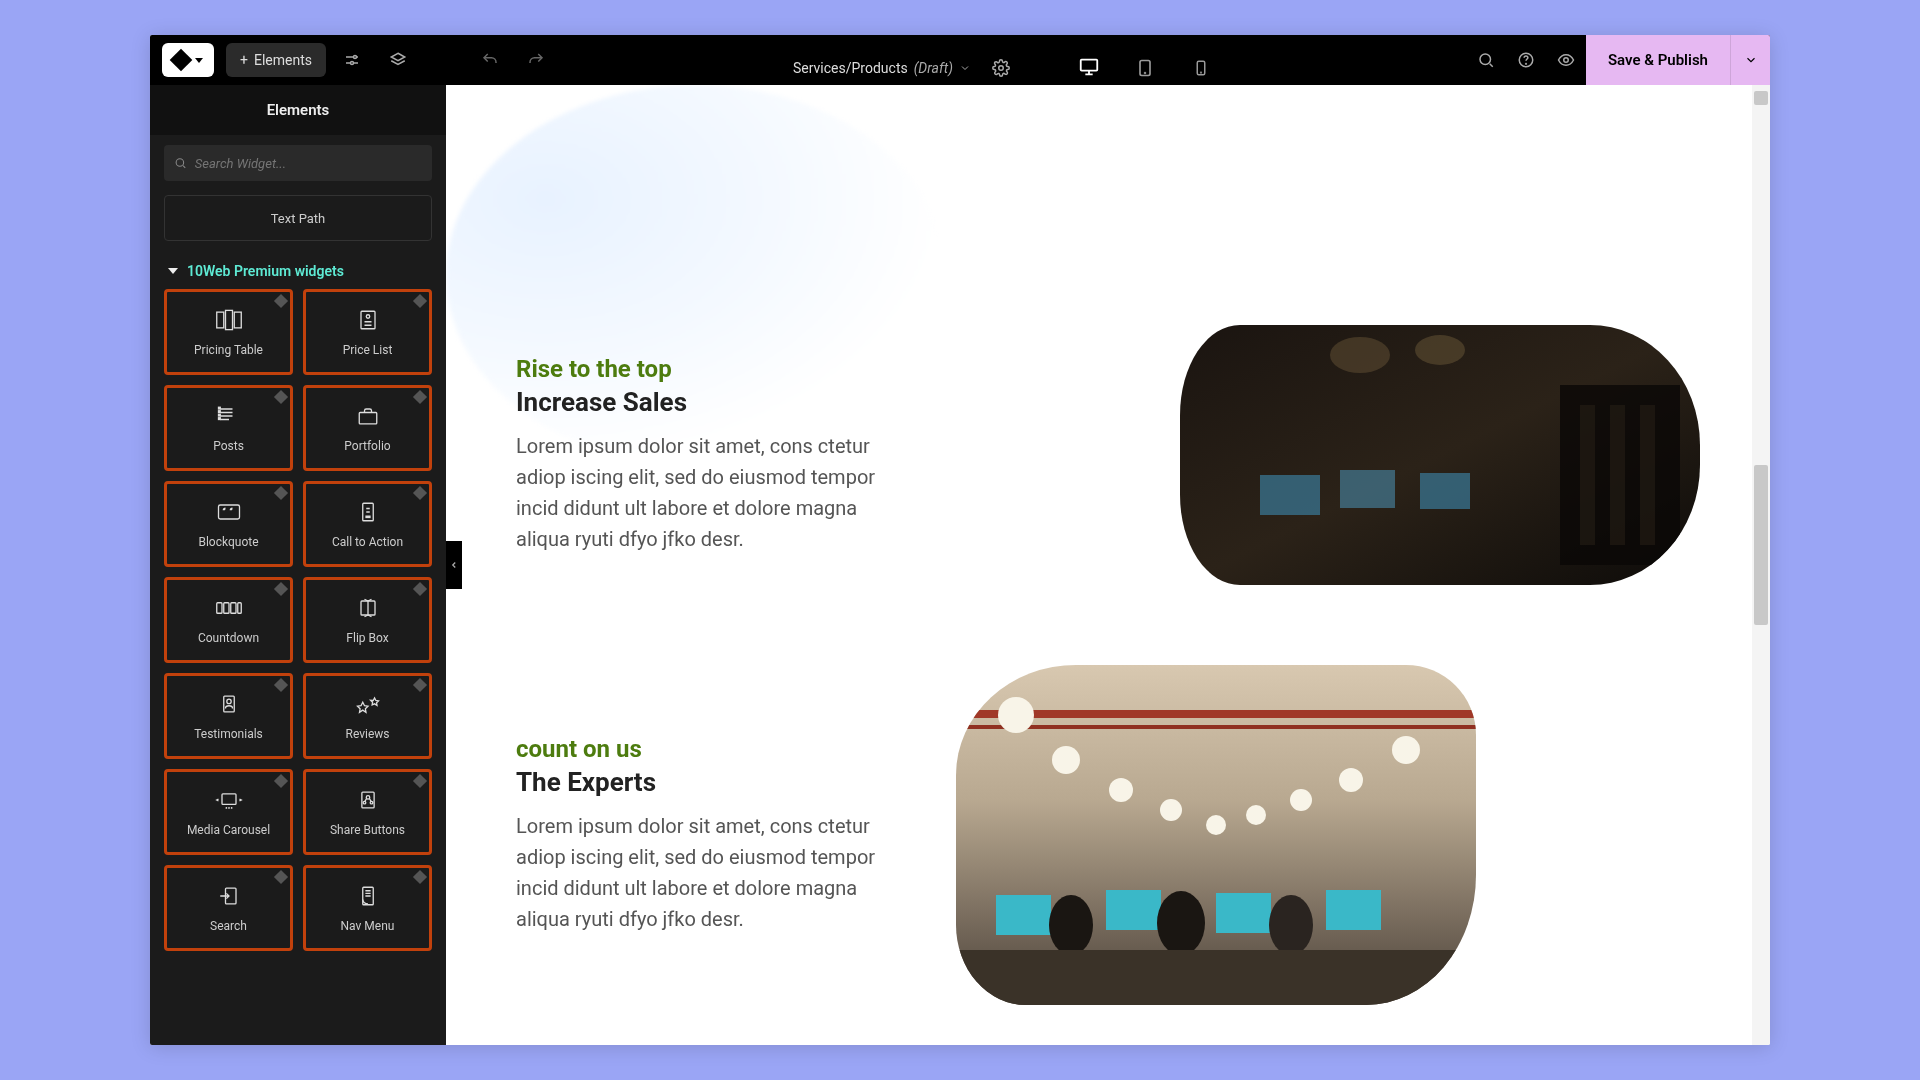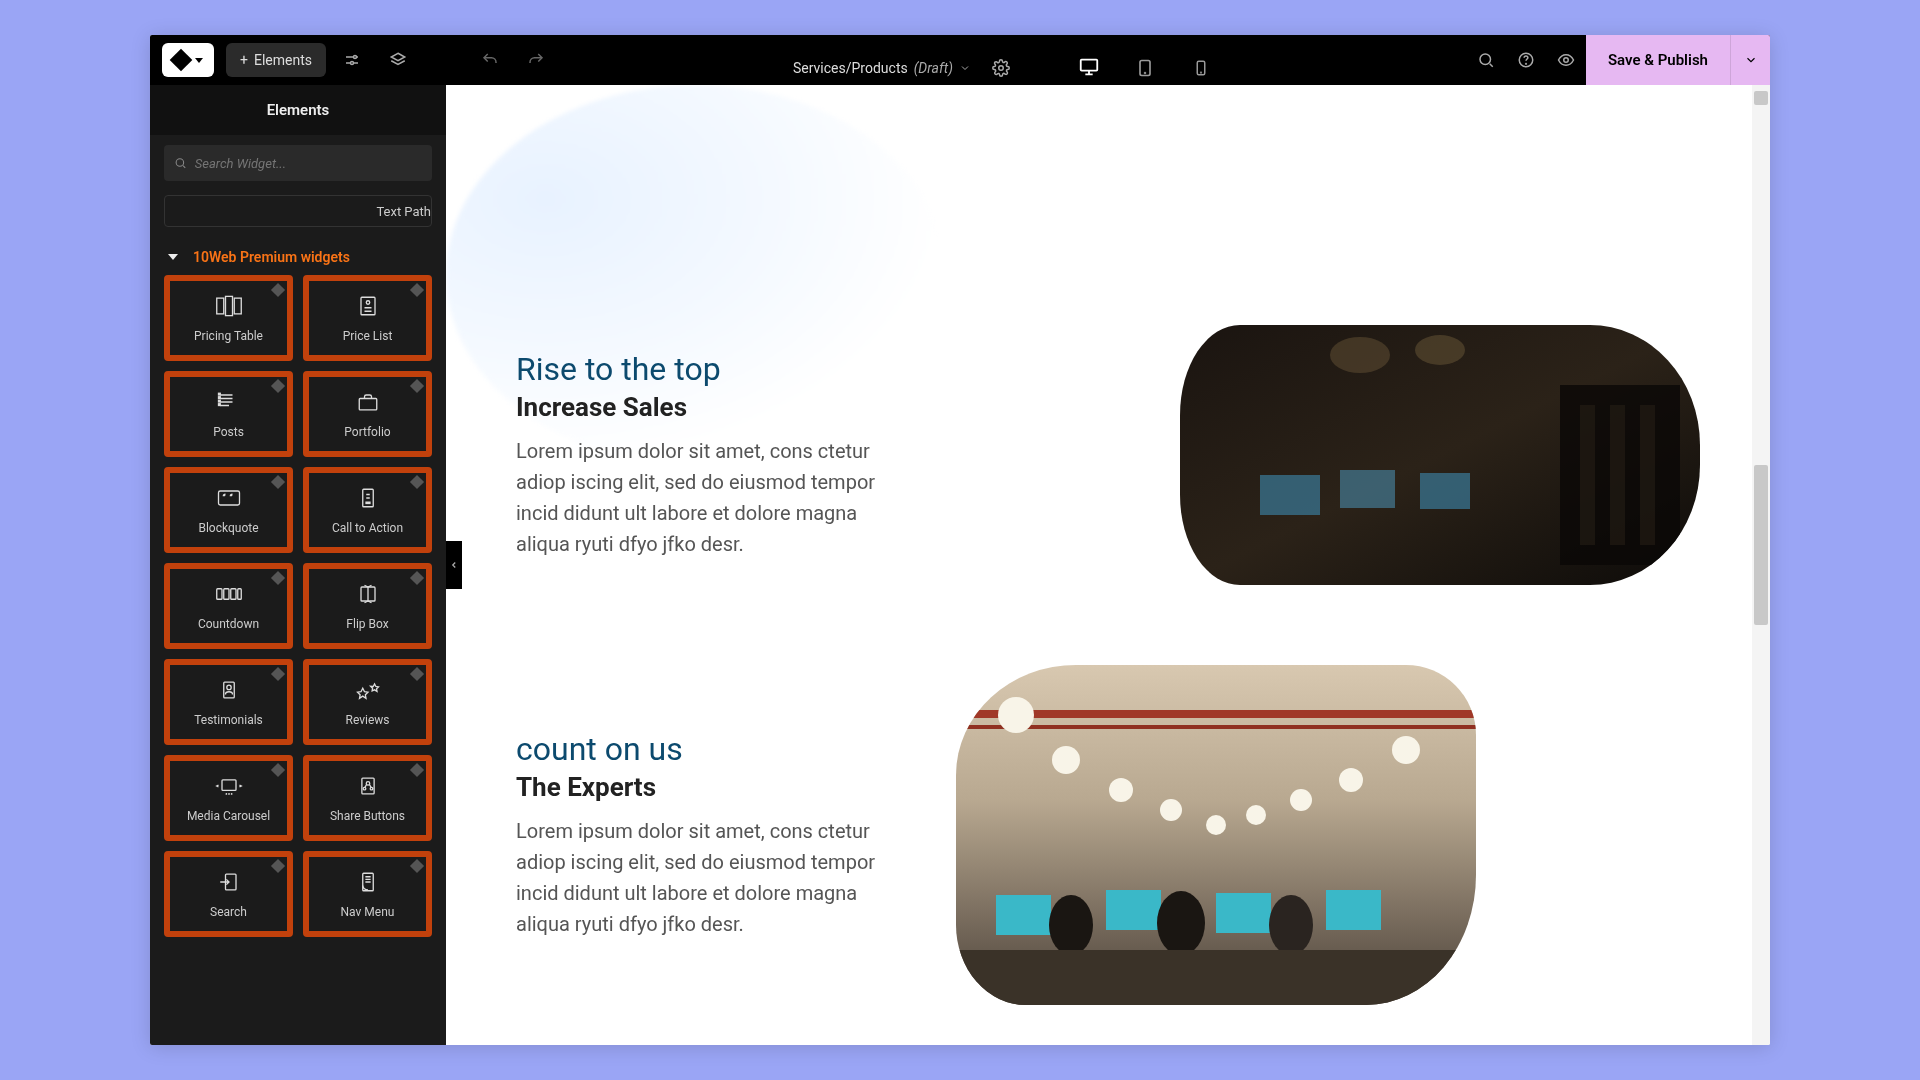--- a/index.html
+++ b/index.html
@@ -21,36 +21,36 @@
 .device { width:56px; height:50px; display:flex; align-items:center; justify-content:center; color:#999;}
 .device.active { border-bottom:2px solid #fff; color:#fff;}
 .topbar-right { display:flex; align-items:center; margin-left:auto;}
 .publish-btn { background:#e6b8f2; color:#000; height:54px; padding:0 22px; display:flex; align-items:center; font-weight:600; font-size:15px;}
 .publish-dd { background:#e6b8f2; height:50px; width:40px; display:flex; align-items:center; justify-content:center; border-left:1px solid rgba(0,0,0,0.1);}
 .main { flex:1; display:flex; overflow:hidden;}
 .sidebar { width: 296px; background:#1b1b1b; color:#ccc; display:flex; flex-direction:column; font-size:13px;}
 .sidebar-header { text-align:center; padding:16px 0; color:#eee; font-weight:600; font-size:15px; background:#111;}
 .search-box { margin:10px 14px 0 14px; background:#2a2a2a; border-radius:4px; height:36px; display:flex; align-items:center; padding:0 10px; gap:8px; color:#888;}
 .search-box input { background:transparent; border:none; outline:none; color:#bbb; font-size:13px; width:100%; font-style:italic;}
-.single-widget { margin:14px 14px 8px 14px; height:32px; border:1px solid #333; border-radius:4px; display:flex; align-items:center; justify-content:flex-end; color:#ccc; font-size:13px;}
-.section-title { display:flex; align-items:center; gap:15px; padding:14px 18px 10px 18px; color:#f97316; font-weight:600; font-size:14px;}
+.single-widget { margin:14px 14px 8px 14px; height:46px; border:1px solid #333; border-radius:4px; display:flex; align-items:center; justify-content:center; color:#ccc; font-size:13px;}
+.section-title { display:flex; align-items:center; gap:9px; padding:14px 18px 10px 18px; color:#5eead4; font-weight:600; font-size:14px;}
 .section-title .caret { width:0; height:0; border-left:5px solid transparent; border-right:5px solid transparent; border-top:6px solid #eee;}
 .widget-grid { display:grid; grid-template-columns:1fr 1fr; gap:10px; padding:0 14px 14px 14px; overflow-y:auto;}
-.widget { border:6px solid #c2410c; border-radius:4px; height:86px; display:flex; flex-direction:column; align-items:center; justify-content:center; gap:10px; color:#ccc; position:relative;}
+.widget { border:3px solid #c2410c; border-radius:4px; height:86px; display:flex; flex-direction:column; align-items:center; justify-content:center; gap:10px; color:#ccc; position:relative;}
 .widget .wicon { width:30px; height:26px; display:flex; align-items:center; justify-content:center; color:#ddd;}
 .widget .wicon svg { width:28px; height:24px; stroke:#ddd; fill:none; stroke-width:1.5;}
 .widget .corner { position:absolute; top:4px; right:4px; width:10px; height:10px; transform:rotate(45deg); background:#555;}
 .widget .wlabel { font-size:12px; color:#ccc;}
 .collapse-tab { position:absolute; left:296px; top:50%; width:16px; height:48px; background:#000; display:flex; align-items:center; justify-content:center; color:#aaa; margin-top:-24px; transform:translateX(0); z-index:5;}
 .canvas-wrap { flex:1; position:relative; overflow:auto; background:#fff;}
 .canvas { position:relative; min-height:100%; padding:60px 70px 60px 70px;}
 .blob-bg { position:absolute; left:0; top:0; width:500px; height:380px; background: radial-gradient(ellipse at 20% 30%, #e8f2ff 0%, #f4f9ff 40%, #fff 70%); border-radius:50%; filter:blur(2px); z-index:0;}
 .section-row { display:flex; align-items:center; gap:60px; margin-bottom:80px; position:relative; z-index:1;}
 .text-col { flex:0 0 380px;}
-.pretitle { color:#0c4a6e; font-size:32px; font-weight:400; margin-bottom:4px;}
+.pretitle { color:#4d7c0f; font-size:24px; font-weight:700; margin-bottom:4px;}
 .title { color:#222; font-size:26px; font-weight:700; margin-bottom:14px;}
 .body-text { color:#555; font-size:20px; line-height:1.55;}
 .img-blob { flex:0 0 520px; height:260px; border-radius:60px 110px 110px 60px / 90px 120px 120px 90px; overflow:hidden; position:relative;}
 .img-blob.alt { border-radius:120px 70px 110px 70px / 110px 70px 130px 80px; height:340px; flex:0 0 520px;}
 .img-fill { width:100%; height:100%; display:block;}
 .row1 { justify-content:space-between; margin-top:180px;}
 .row1 .img-blob { margin-left:auto;}
 .row2 .img-blob { order:2;}
 .row2 .text-col { order:1; flex:0 0 380px;}
 .scrollbar { position:absolute; right:0; top:0; width:18px; height:100%; background:#f4f4f4;}

